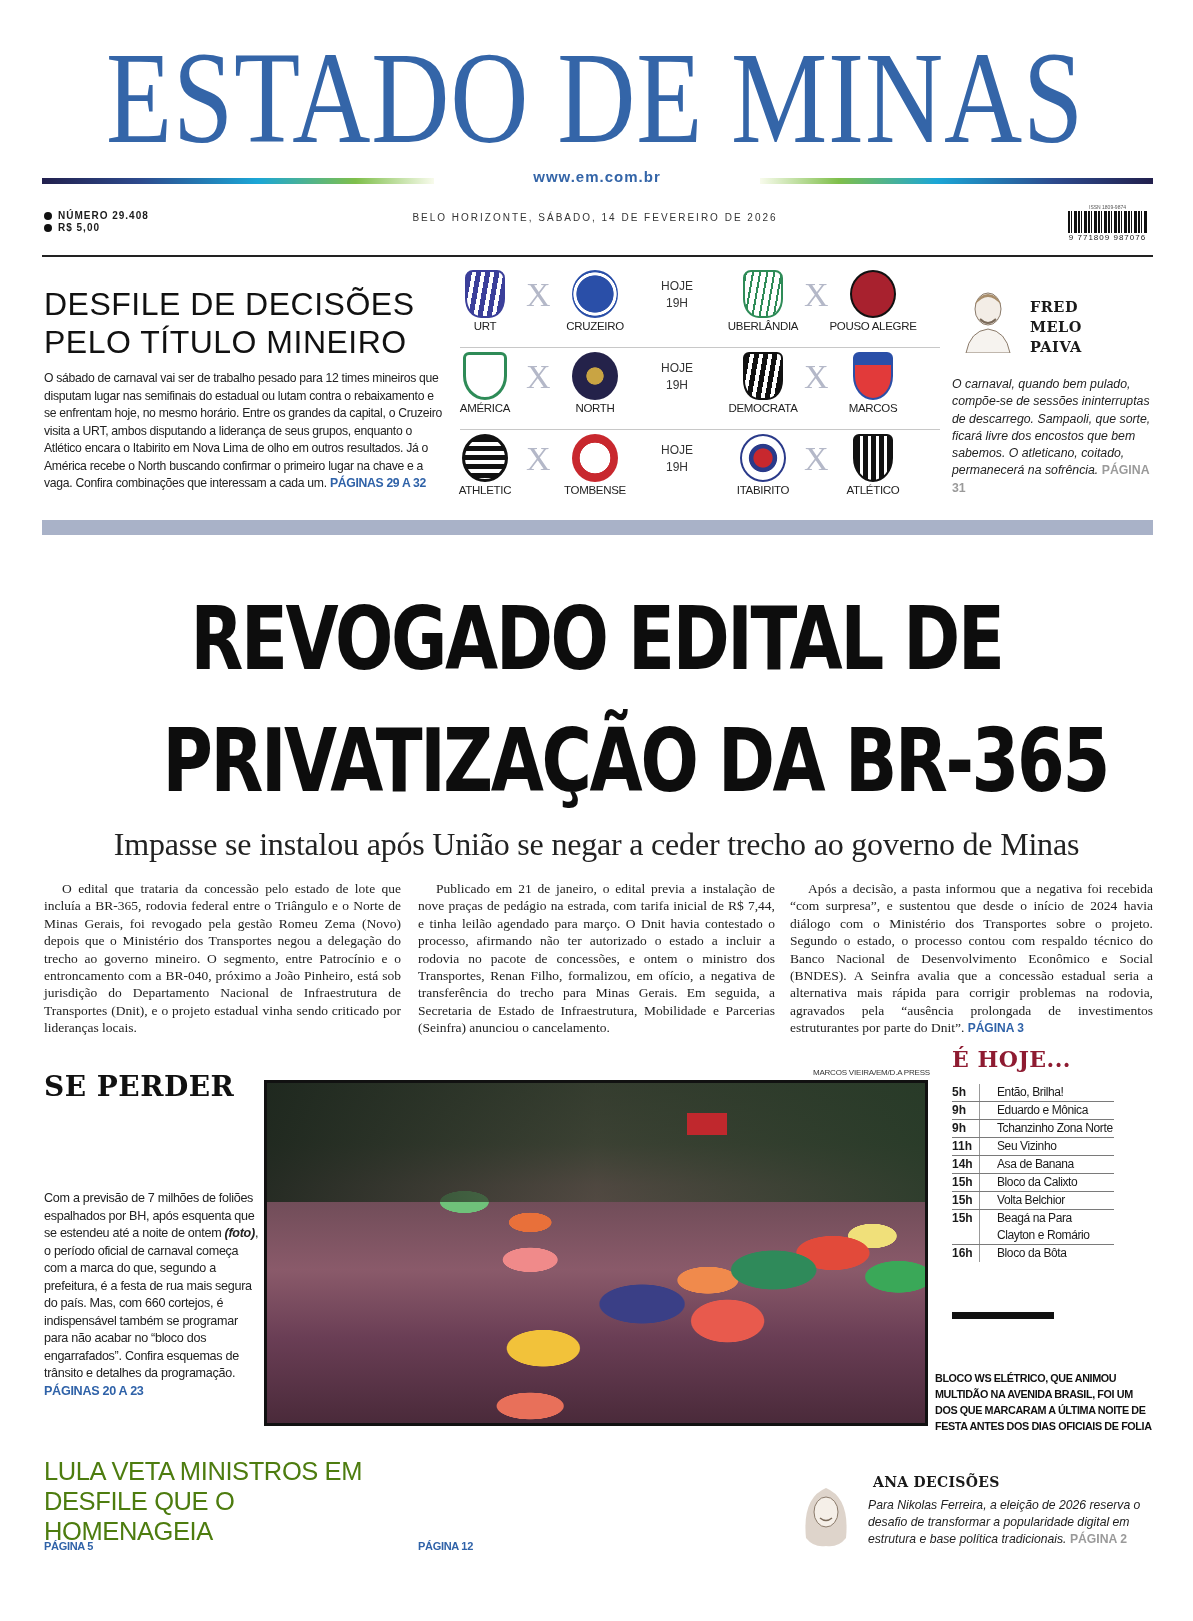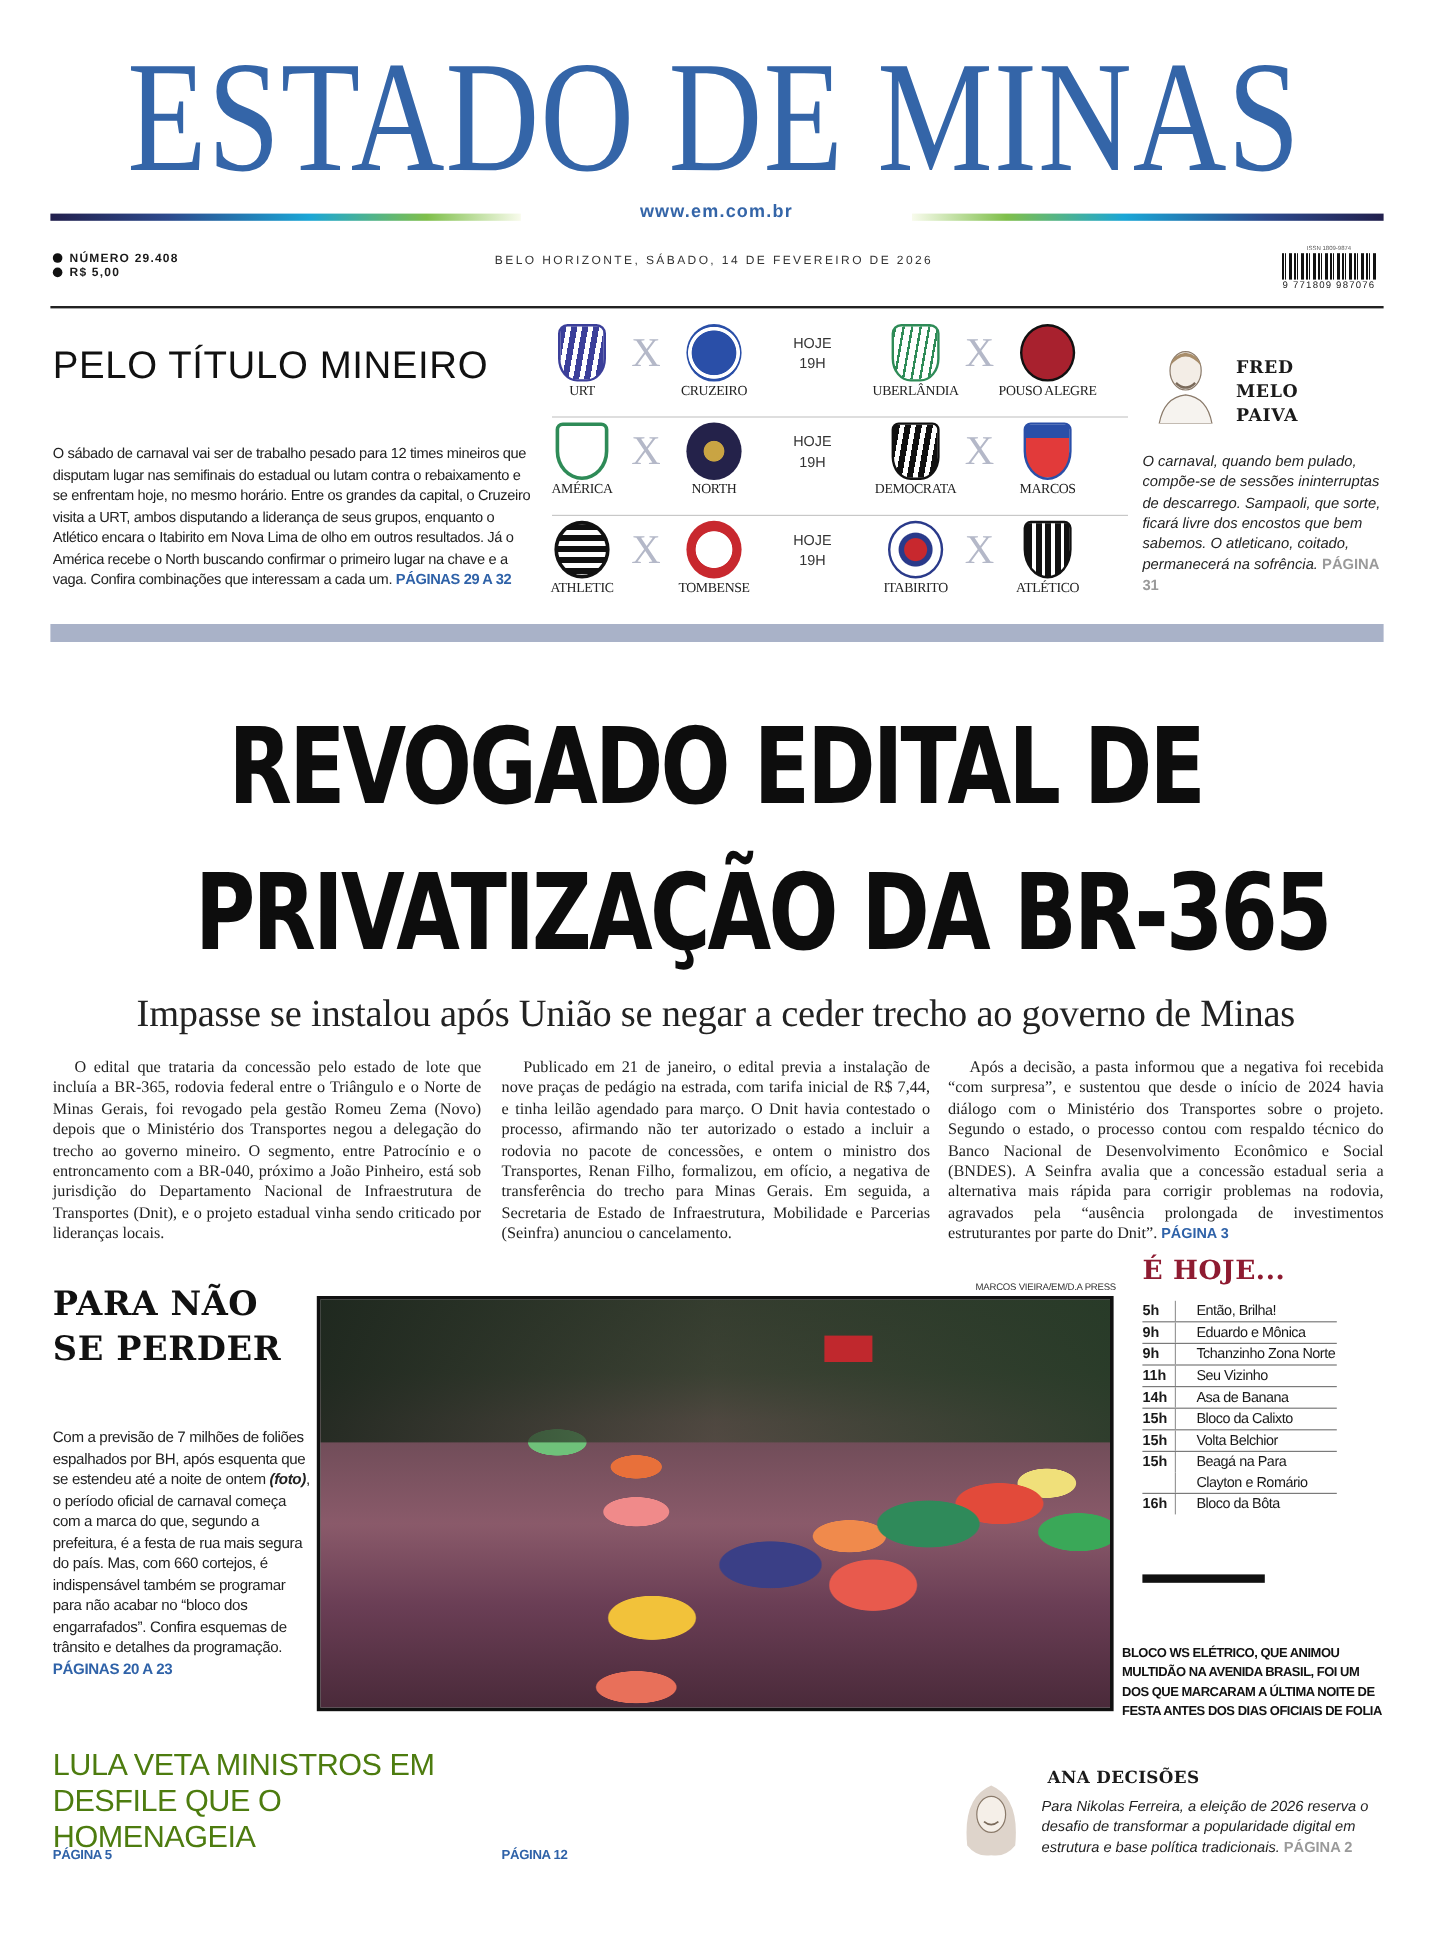--- a/index.html
+++ b/index.html
@@ -32,21 +32,21 @@
 
   
   .sport-title { left: 44px; top: 285px; width: 380px; font-size: 32px; line-height: 38px; letter-spacing: 0.5px; color: #111; }
   .sport-body { left: 44px; top: 370px; width: 400px; font-size: 12.2px; line-height: 17.5px; color: #222; letter-spacing: -0.3px; }
   .page-ref { color: #2f62a8; font-weight: bold; }
   .page-ref-grey { color: #9a9a9a; font-weight: bold; font-style: normal; }
 
   .fixtures { left: 460px; top: 268px; width: 480px; height: 240px; }
   .fix-row { position: absolute; left: 0; width: 480px; height: 80px; }
   .fix-row.sep { border-bottom: 1px solid #c8c8c8; }
-  .team { position: absolute; top: 2px; width: 90px; text-align: center; font-family: Liberation Serif, serif; }
+  .team { position: absolute; top: 2px; width: 90px; text-align: center; }
   .team .crest { width: 46px; height: 48px; margin: 0 auto; border-radius: 50%; position: relative; }
   .team .tname { font-size: 11.5px; margin-top: 2px; letter-spacing: -0.3px; color: #222; }
   .versus { position: absolute; top: 8px; font-family: "Liberation Serif", serif; font-size: 34px; color: #b4b8c8; }
   .kick { position: absolute; top: 10px; left: 182px; width: 70px; text-align: center; font-size: 12px; line-height: 17px; color: #333; }
 
   .columnist-pic { left: 958px; top: 285px; width: 60px; height: 68px; }
   .columnist-name { left: 1030px; top: 297px; font-family: "DejaVu Serif", serif; font-weight: bold; font-size: 14.5px; line-height: 20px; letter-spacing: 0.5px; }
   .columnist-text { left: 952px; top: 376px; width: 200px; font-style: italic; font-size: 12.3px; line-height: 17.3px; color: #222; }
 
   .grey-band { left: 42px; top: 520px; width: 1111px; height: 15px; background: #a9b2c8; }
@@ -117,20 +117,21 @@
 </div>
 <div class="abs dateline">BELO HORIZONTE, SÁBADO, 14 DE FEVEREIRO DE 2026</div>
 <div class="abs barcode">
   <div class="issn">ISSN 1809-9874</div>
   <div class="bars"></div>
   <div class="num">9 771809 987076</div>
 </div>
 <div class="abs top-rule"></div>
 
 <div class="abs sport-title">
+  <div>DESFILE DE DECISÕES</div>
   <div>PELO TÍTULO MINEIRO</div>
 </div>
 <div class="abs sport-body">
   <span>O sábado de carnaval vai ser de trabalho pesado para 12 times mineiros que disputam lugar nas semifinais do estadual ou lutam contra o rebaixamento e se enfrentam hoje, no mesmo horário. Entre os grandes da capital, o Cruzeiro visita a URT, ambos disputando a liderança de seus grupos, enquanto o Atlético encara o Itabirito em Nova Lima de olho em outros resultados. Já o América recebe o North buscando confirmar o primeiro lugar na chave e a vaga. Confira combinações que interessam a cada um.</span>
   <span class="page-ref">PÁGINAS 29 A 32</span>
 </div>
 
 <div class="abs fixtures">
 
   <div class="fix-row sep" style="top:0">
@@ -237,21 +238,20 @@
   <p>O edital que trataria da concessão pelo estado de lote que incluía a BR-365, rodovia federal entre o Triângulo e o Norte de Minas Gerais, foi revogado pela gestão Romeu Zema (Novo) depois que o Ministério dos Transportes negou a delegação do trecho ao governo mineiro. O segmento, entre Patrocínio e o entroncamento com a BR-040, próximo a João Pinheiro, está sob jurisdição do Departamento Nacional de Infraestrutura de Transportes (Dnit), e o projeto estadual vinha sendo criticado por lideranças locais.</p>
 </div>
 <div class="abs article-col" style="left:418px">
   <p>Publicado em 21 de janeiro, o edital previa a instalação de nove praças de pedágio na estrada, com tarifa inicial de R$ 7,44, e tinha leilão agendado para março. O Dnit havia contestado o processo, afirmando não ter autorizado o estado a incluir a rodovia no pacote de concessões, e ontem o ministro dos Transportes, Renan Filho, formalizou, em ofício, a negativa de transferência do trecho para Minas Gerais. Em seguida, a Secretaria de Estado de Infraestrutura, Mobilidade e Parcerias (Seinfra) anunciou o cancelamento.</p>
 </div>
 <div class="abs article-col" style="left:790px; width:363px">
   <p><span>Após a decisão, a pasta informou que a negativa foi recebida “com surpresa”, e sustentou que desde o início de 2024 havia diálogo com o Ministério dos Transportes sobre o projeto. Segundo o estado, o processo contou com respaldo técnico do Banco Nacional de Desenvolvimento Econômico e Social (BNDES). A Seinfra avalia que a concessão estadual seria a alternativa mais rápida para corrigir problemas na rodovia, agravados pela “ausência prolongada de investimentos estruturantes por parte do Dnit”.</span> <span class="page-ref" style="font-family:'Liberation Sans',sans-serif;font-size:12px">PÁGINA 3</span></p>
 </div>
 
 <div class="abs folia-title">
-  <div>PARA NÃO</div>
   <div>SE PERDER</div>
 </div>
 <div class="abs folia-body">
   <span>Com a previsão de 7 milhões de foliões espalhados por BH, após esquenta que se estendeu até a noite de ontem </span><b><i>(foto)</i></b><span>, o período oficial de carnaval começa com a marca do que, segundo a prefeitura, é a festa de rua mais segura do país. Mas, com 660 cortejos, é indispensável também se programar para não acabar no “bloco dos engarrafados”. Confira esquemas de trânsito e detalhes da programação.</span>
   <span class="page-ref">PÁGINAS 20 A 23</span>
 </div>
 
 <div class="abs photo-credit">MARCOS VIEIRA/EM/D.A PRESS</div>
 <div class="abs photo" title="Crowd of carnival revelers with colorful umbrellas at night on Avenida Brasil">
   <div class="streetlights"></div>

